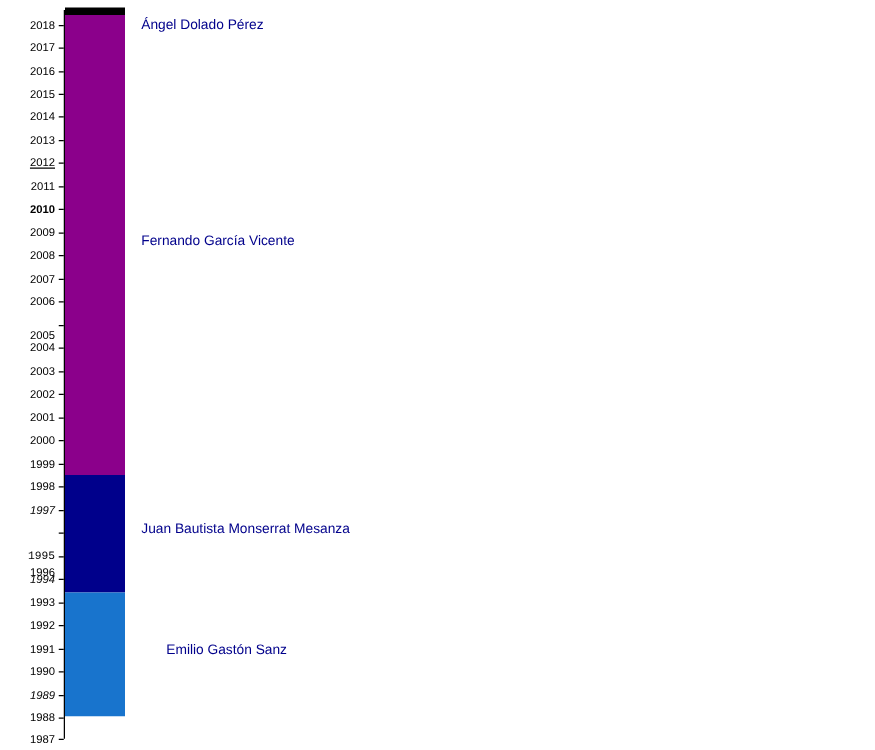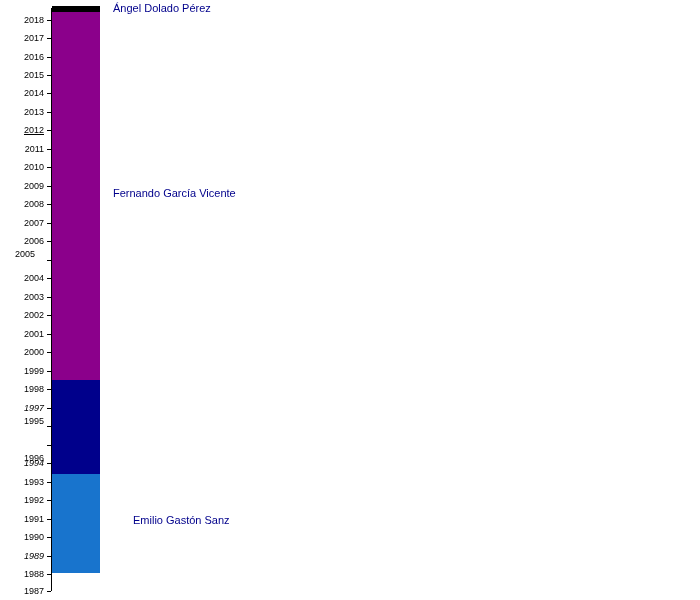--- a/index.html
+++ b/index.html
@@ -90,47 +90,48 @@
   <div class="tick-mark" style="left:47px; top:591px;"></div>
 
   <div class="tick-label" style="left:6px; top:15px; width:38px;">2018</div>
   <div class="tick-label" style="left:6px; top:33px; width:38px;">2017</div>
   <div class="tick-label" style="left:6px; top:52px; width:38px;">2016</div>
   <div class="tick-label" style="left:6px; top:70px; width:38px;">2015</div>
   <div class="tick-label" style="left:6px; top:88px; width:38px;">2014</div>
   <div class="tick-label" style="left:6px; top:107px; width:38px;">2013</div>
   <div class="tick-label" style="left:6px; top:125px; width:38px;text-decoration:underline;">2012</div>
   <div class="tick-label" style="left:6px; top:144px; width:38px;">2011</div>
-  <div class="tick-label" style="left:6px; top:162px; width:38px;">2010</div>
+  <div class="tick-label" style="left:6px; top:162px; width:38px;font-weight:bold;">2010</div>
   <div class="tick-label" style="left:6px; top:181px; width:38px;">2009</div>
   <div class="tick-label" style="left:6px; top:199px; width:38px;">2008</div>
   <div class="tick-label" style="left:6px; top:218px; width:38px;">2007</div>
   <div class="tick-label" style="left:6px; top:236px; width:38px;">2006</div>
-  <div class="tick-label" style="left:6px; top:249px; width:38px;text-align:center;">2005</div>
+  <div class="tick-label" style="left:6px; top:263px; width:38px;">2005</div>
   <div class="tick-label" style="left:6px; top:273px; width:38px;">2004</div>
   <div class="tick-label" style="left:6px; top:292px; width:38px;">2003</div>
   <div class="tick-label" style="left:6px; top:310px; width:38px;">2002</div>
   <div class="tick-label" style="left:6px; top:329px; width:38px;">2001</div>
   <div class="tick-label" style="left:6px; top:347px; width:38px;">2000</div>
   <div class="tick-label" style="left:6px; top:366px; width:38px;">1999</div>
   <div class="tick-label" style="left:6px; top:384px; width:38px;">1998</div>
   <div class="tick-label" style="left:6px; top:403px; width:38px;font-style:italic;">1997</div>
   <div class="tick-label" style="left:6px; top:421px; width:38px;margin-top:32px;">1996</div>
-  <div class="tick-label" style="left:6px; top:416px; width:38px;">1995</div>
+  <div class="tick-label" style="left:6px; top:440px; width:38px;font-family:Liberation Mono, monospace;">1995</div>
   <div class="tick-label" style="left:6px; top:458px; width:38px;font-style:italic;">1994</div>
   <div class="tick-label" style="left:6px; top:477px; width:38px;">1993</div>
   <div class="tick-label" style="left:6px; top:495px; width:38px;">1992</div>
   <div class="tick-label" style="left:6px; top:514px; width:38px;">1991</div>
   <div class="tick-label" style="left:6px; top:532px; width:38px;">1990</div>
   <div class="tick-label" style="left:6px; top:551px; width:38px;font-style:italic;">1989</div>
   <div class="tick-label" style="left:6px; top:569px; width:38px;">1988</div>
   <div class="tick-label" style="left:6px; top:586px; width:38px;">1987</div>
 
   <div class="bar-seg" style="top:6px; height:6px; background:#000000;"></div>
   <div class="bar-seg" style="top:12px; height:368px; background:#8b008b;"></div>
   <div class="bar-seg" style="top:380px; height:94px; background:#00008b;"></div>
   <div class="bar-seg" style="top:474px; height:99px; background:#1874cd;"></div>
 
-  <div class="seg-label" style="left:113px; top:2px;">Ángel Dolado Pérez</div>
+  <div class="seg-label" style="left:113px; top:14px;">Ángel Dolado Pérez</div>
   <div class="seg-label" style="left:113px; top:187px;">Fernando García Vicente</div>
+  <div class="seg-label" style="left:113px; top:417px;">Juan Bautista Monserrat Mesanza</div>
   <div class="seg-label" style="left:113px; top:514px;margin-left:20px;">Emilio Gastón Sanz</div>
 
 </div>
 
 </body></html>

